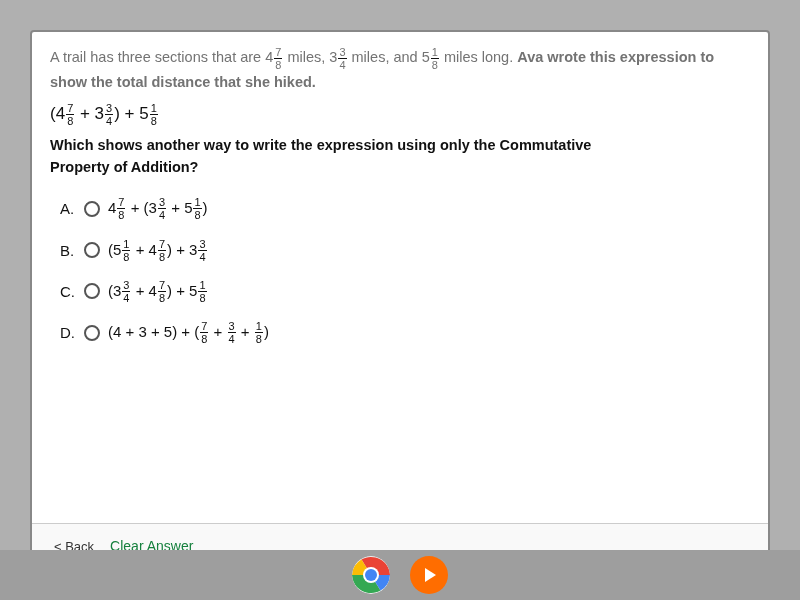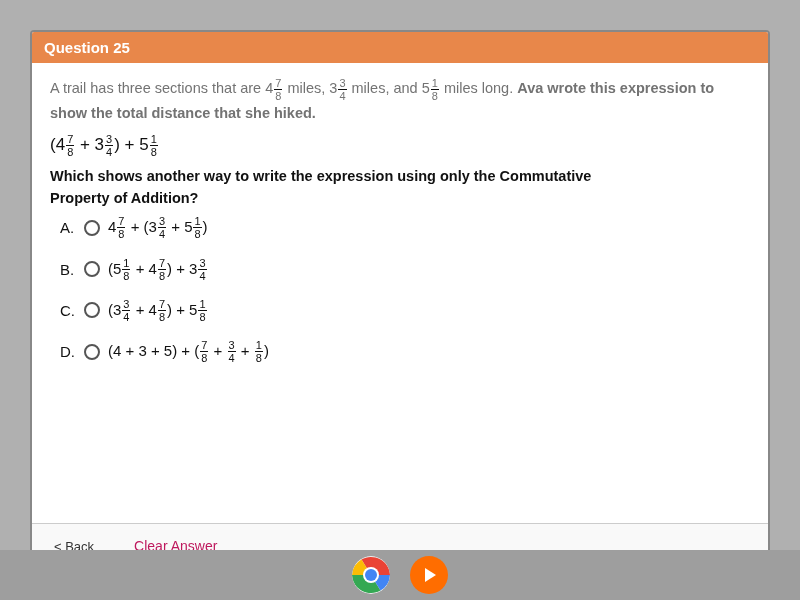--- a/index.html
+++ b/index.html
@@ -47,21 +47,21 @@
     .expression-line {
       font-size: 17px;
       margin: 6px 0 8px 0;
       color: #111;
     }
     .which-text {
       font-size: 14.5px;
       font-weight: bold;
       line-height: 1.5;
       color: #111;
-      margin-bottom: 6px;
+      margin-bottom: 18px;
     }
     .options {
       margin-left: 10px;
     }
     .option-row {
       display: flex;
       align-items: center;
       margin-bottom: 16px;
       font-size: 15px;
       color: #111;
@@ -83,26 +83,26 @@
     }
     .option-math {
       font-size: 15px;
       text-align: right;
     }
     .footer {
       border-top: 1px solid #ccc;
       padding: 10px 14px;
       display: flex;
       align-items: center;
-      gap: 24px;
+      gap: 0;
       background: #f9f9f9;
     }
     .footer-btn {
       font-size: 14px;
-      color: #be185d;
+      color: #15803d;
       background: none;
       border: none;
       cursor: pointer;
       padding: 4px 8px;
     }
     .back-btn {
       font-size: 13px;
       color: #333;
     }
     .frac {
@@ -117,23 +117,20 @@
     .frac .num { border-bottom: 1px solid #111; padding: 0 1px; }
     .frac .den { padding: 0 1px; }
   </style>
 </head>
 <body>
 
 <div style="width:800px;height:600px;background:#b0b0b0;display:flex;align-items:center;justify-content:center;position:relative;">
 
   <div class="screen">
 
-    <div class="header">
-      <span>Question 25</span>
-    </div>
 
     <div class="content">
 
       <div class="question-text">
         A trail has three sections that are 4<span class="frac">
             <span class="num">7</span>
             <span class="den">8</span>
           </span> miles, 3<span class="frac">
             <span class="num">3</span>
             <span class="den">4</span>

